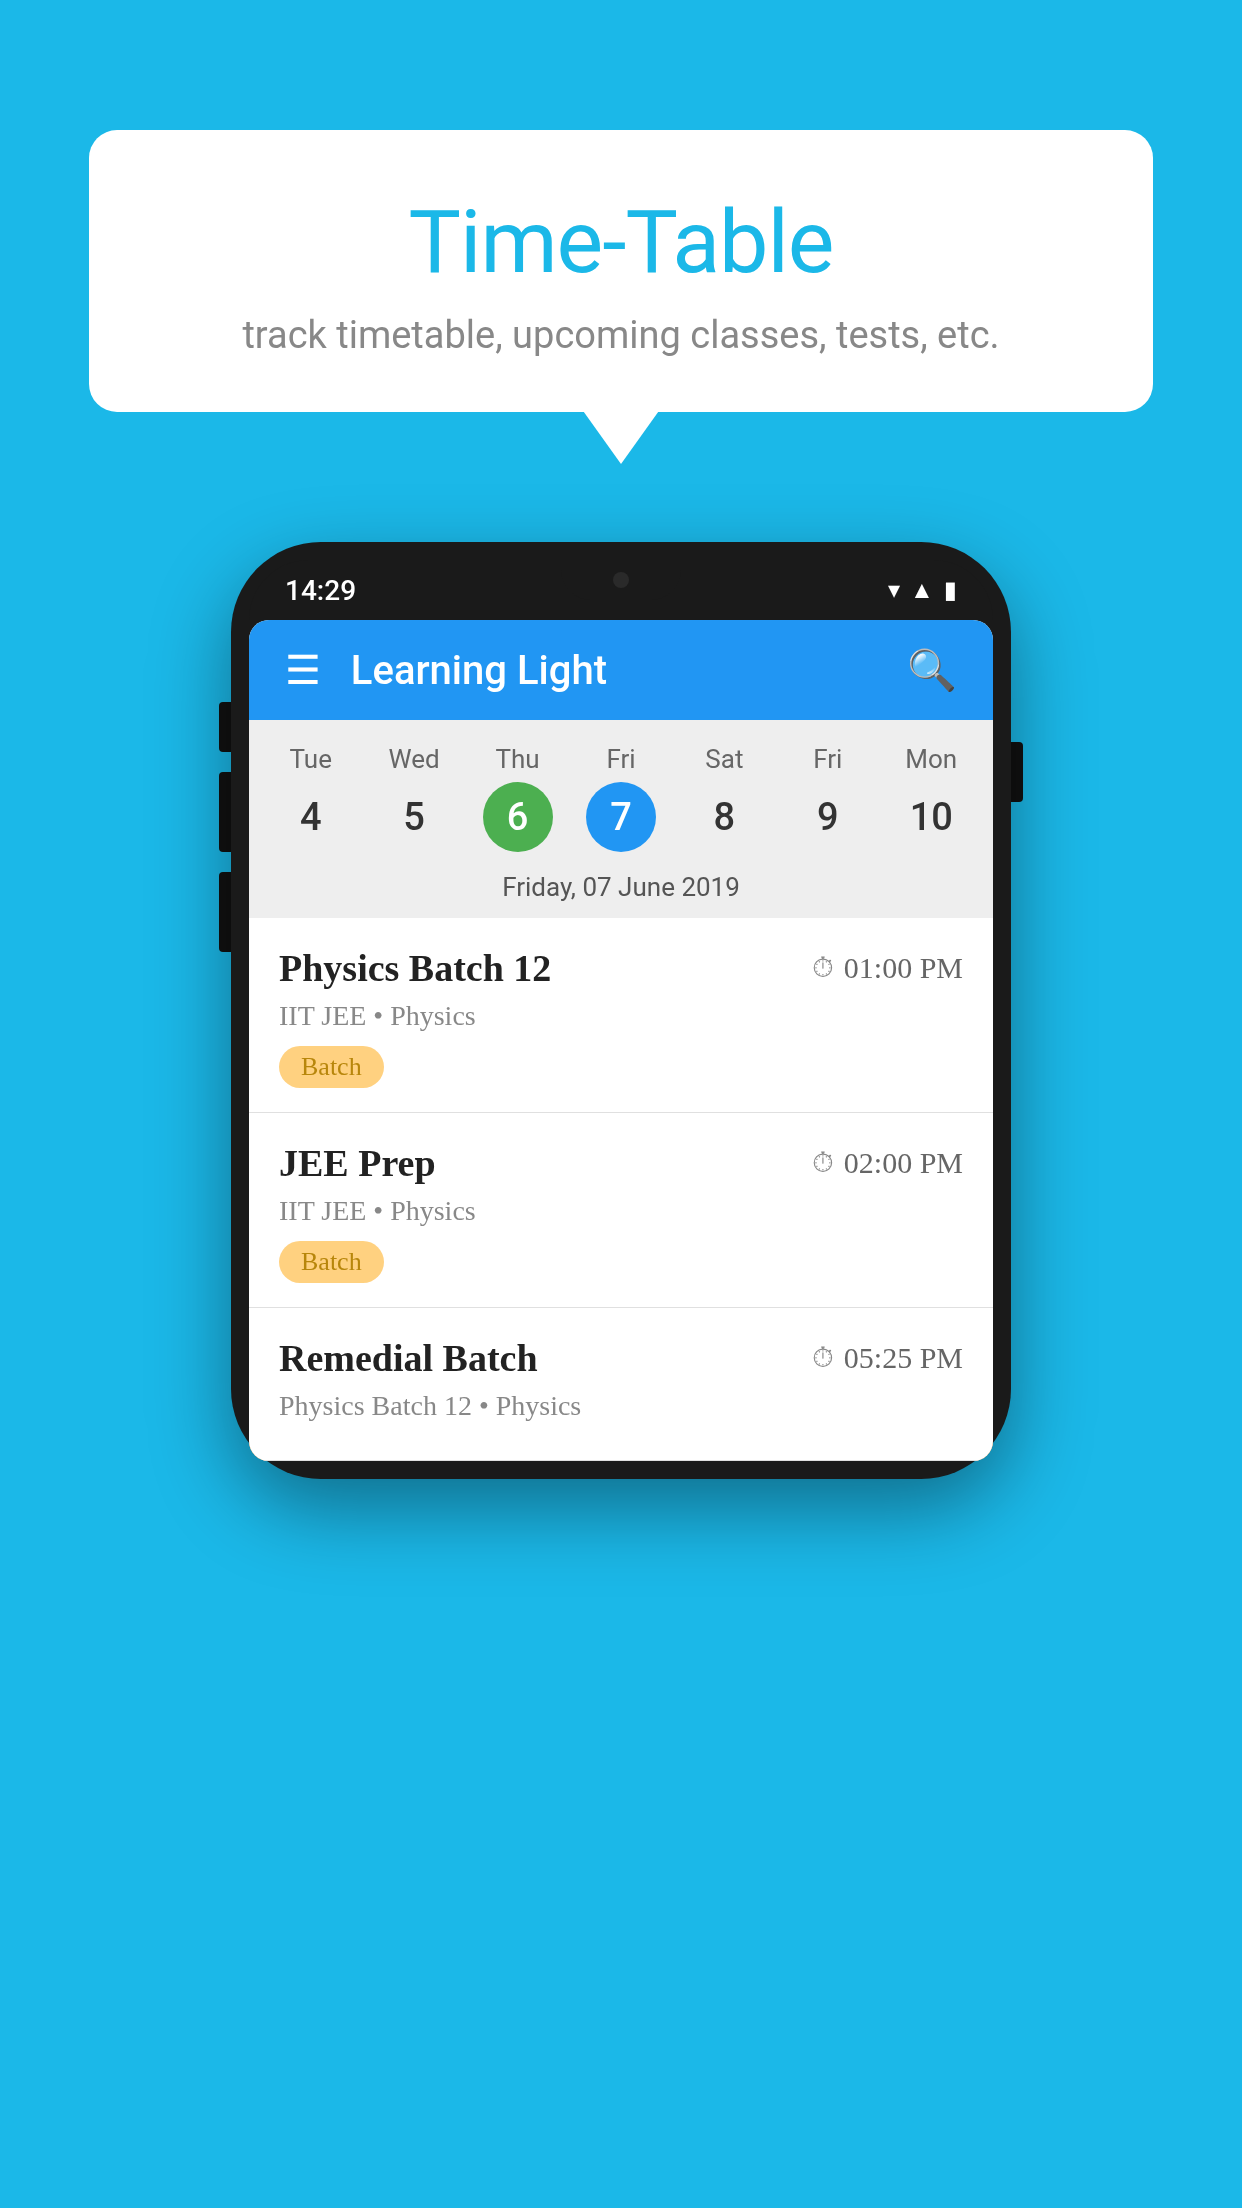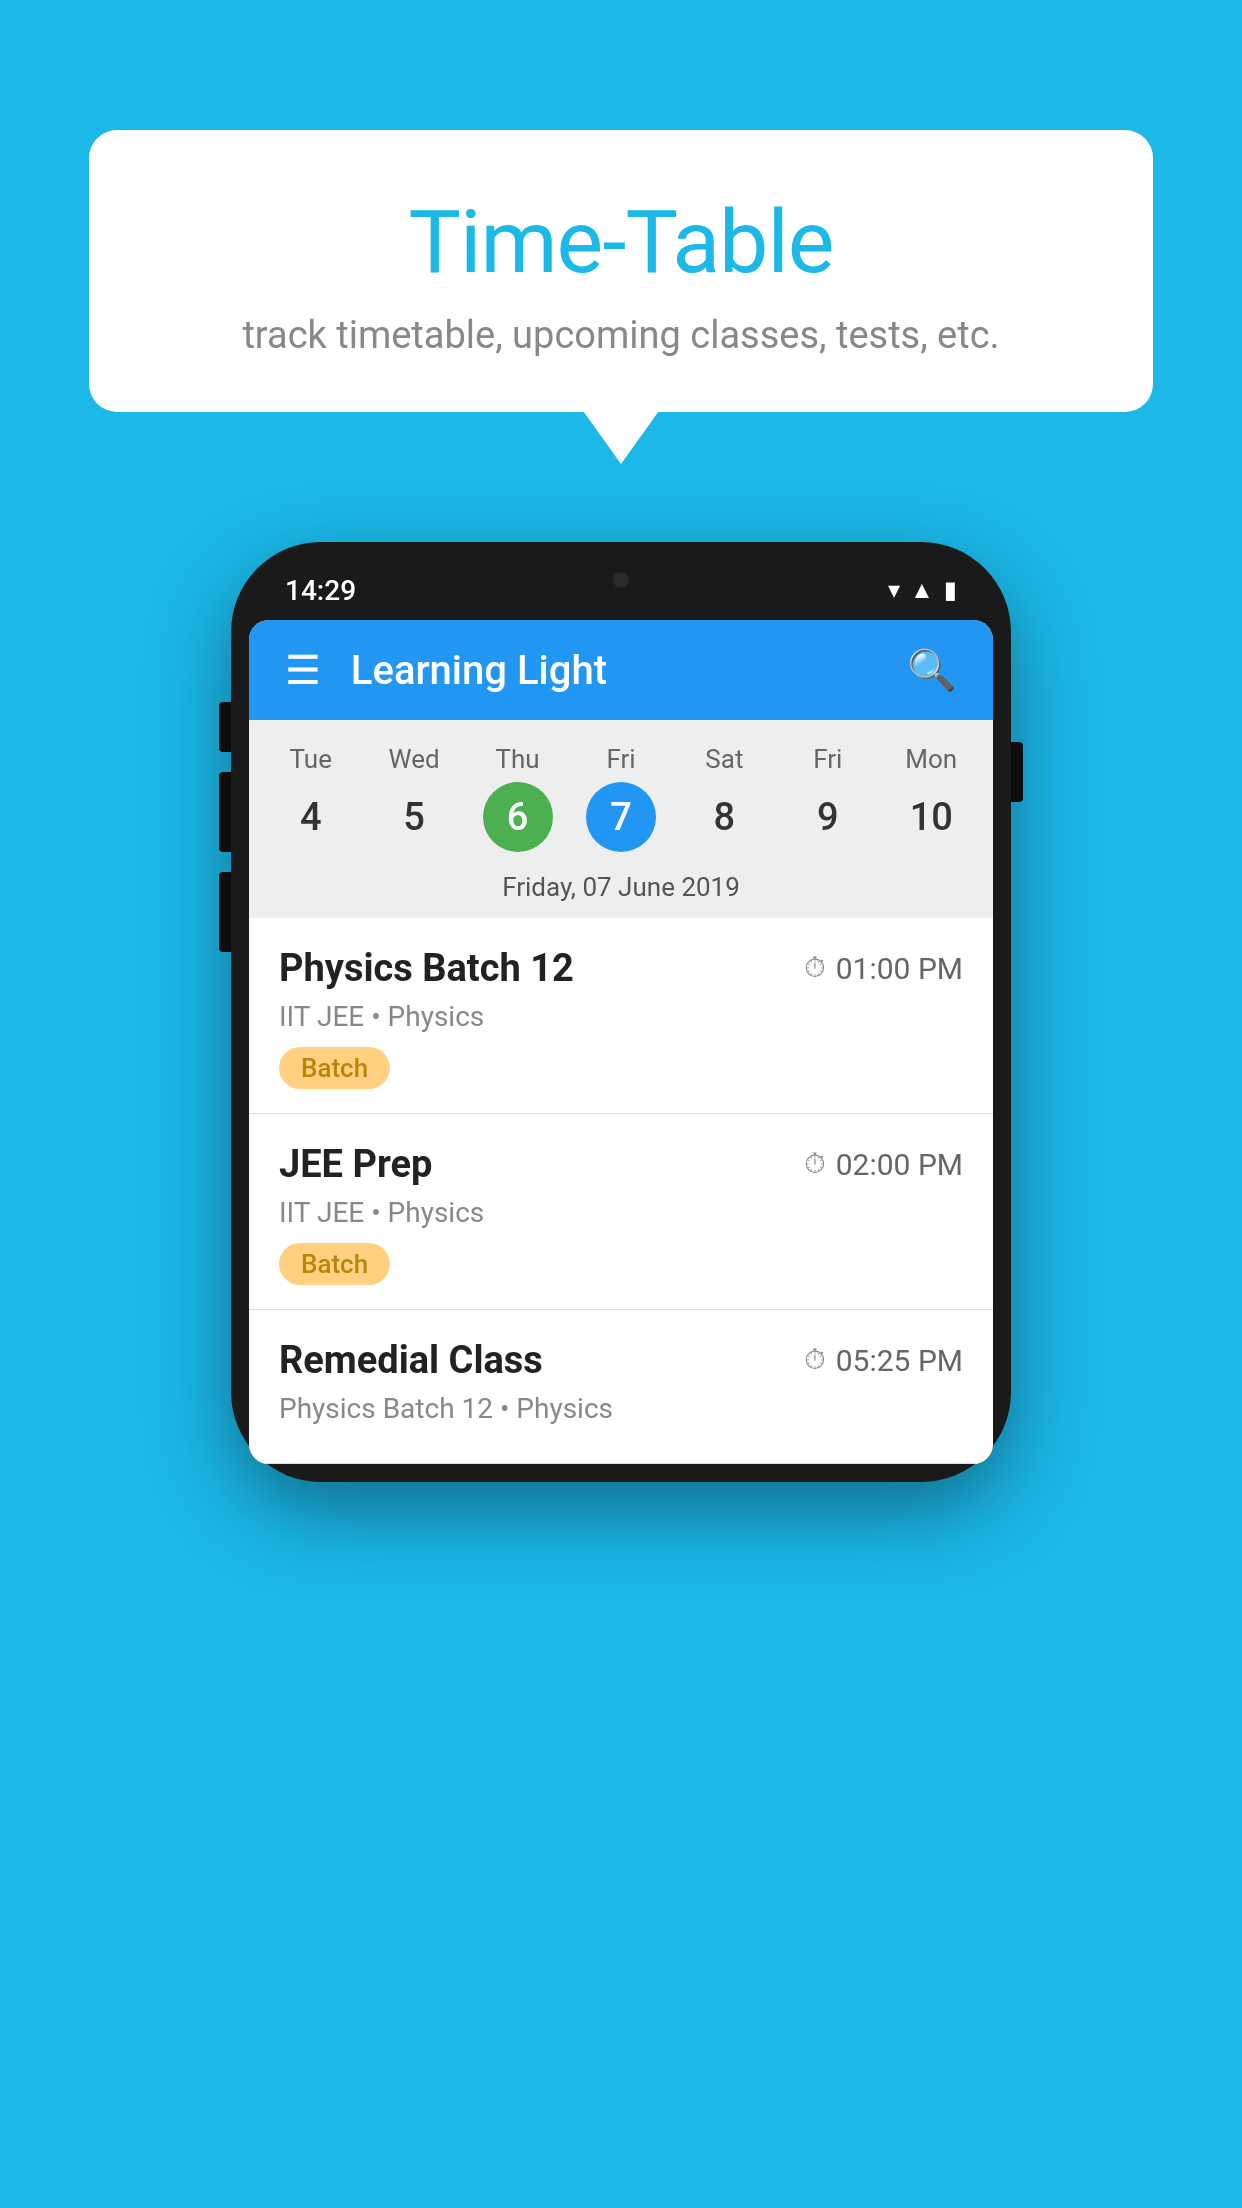--- a/index.html
+++ b/index.html
@@ -213,20 +213,21 @@
       text-align: center;
       font-size: 26px;
       color: #555;
       padding: 12px 0 16px;
       background: #eeeeee;
     }
 
     
     .schedule-list {
       background: #a16207;
+      font-family: Liberation Serif, serif;
     }
 
     .schedule-item {
       padding: 28px 30px 24px;
       border-bottom: 1px solid #e0e0e0;
       background: white;
     }
 
     .schedule-item-header {
       display: flex;
@@ -395,21 +396,21 @@
             </div><div class="schedule-subtitle">IIT JEE • Physics</div><div class="batch-badge">Batch</div></div>
           <div class="schedule-item"><div class="schedule-item-header">
               <div class="schedule-title">JEE Prep</div>
               <div class="schedule-time">
                 <span class="clock-icon">⏱</span>
                 <span>02:00 PM</span>
               </div>
             </div><div class="schedule-subtitle">IIT JEE • Physics</div><div class="batch-badge">Batch</div></div>
           <div class="schedule-item">
             <div class="schedule-item-header">
-              <div class="schedule-title">Remedial Class</div>
+              <div class="schedule-title">Remedial Batch</div>
               <div class="schedule-time">
                 <span class="clock-icon">⏱</span>
                 <span>05:25 PM</span>
               </div>
             </div>
             <div class="schedule-subtitle">Physics Batch 12 • Physics</div>
           </div>
         </div>
     </div>
   </div>

